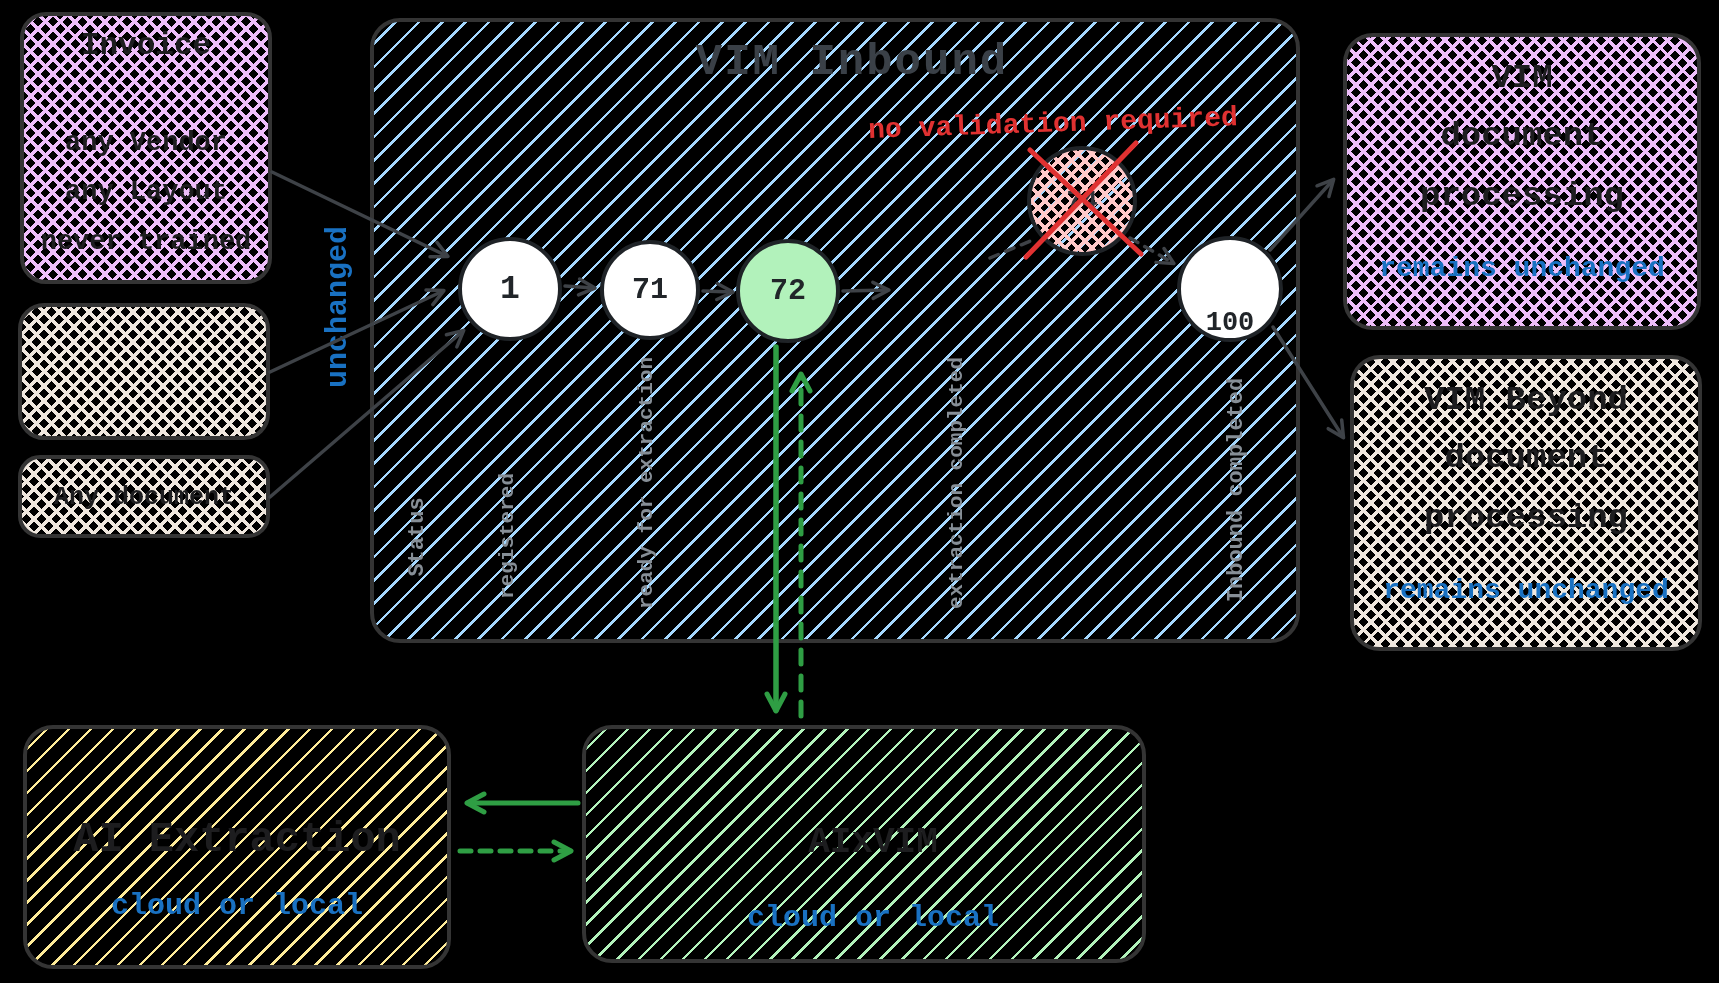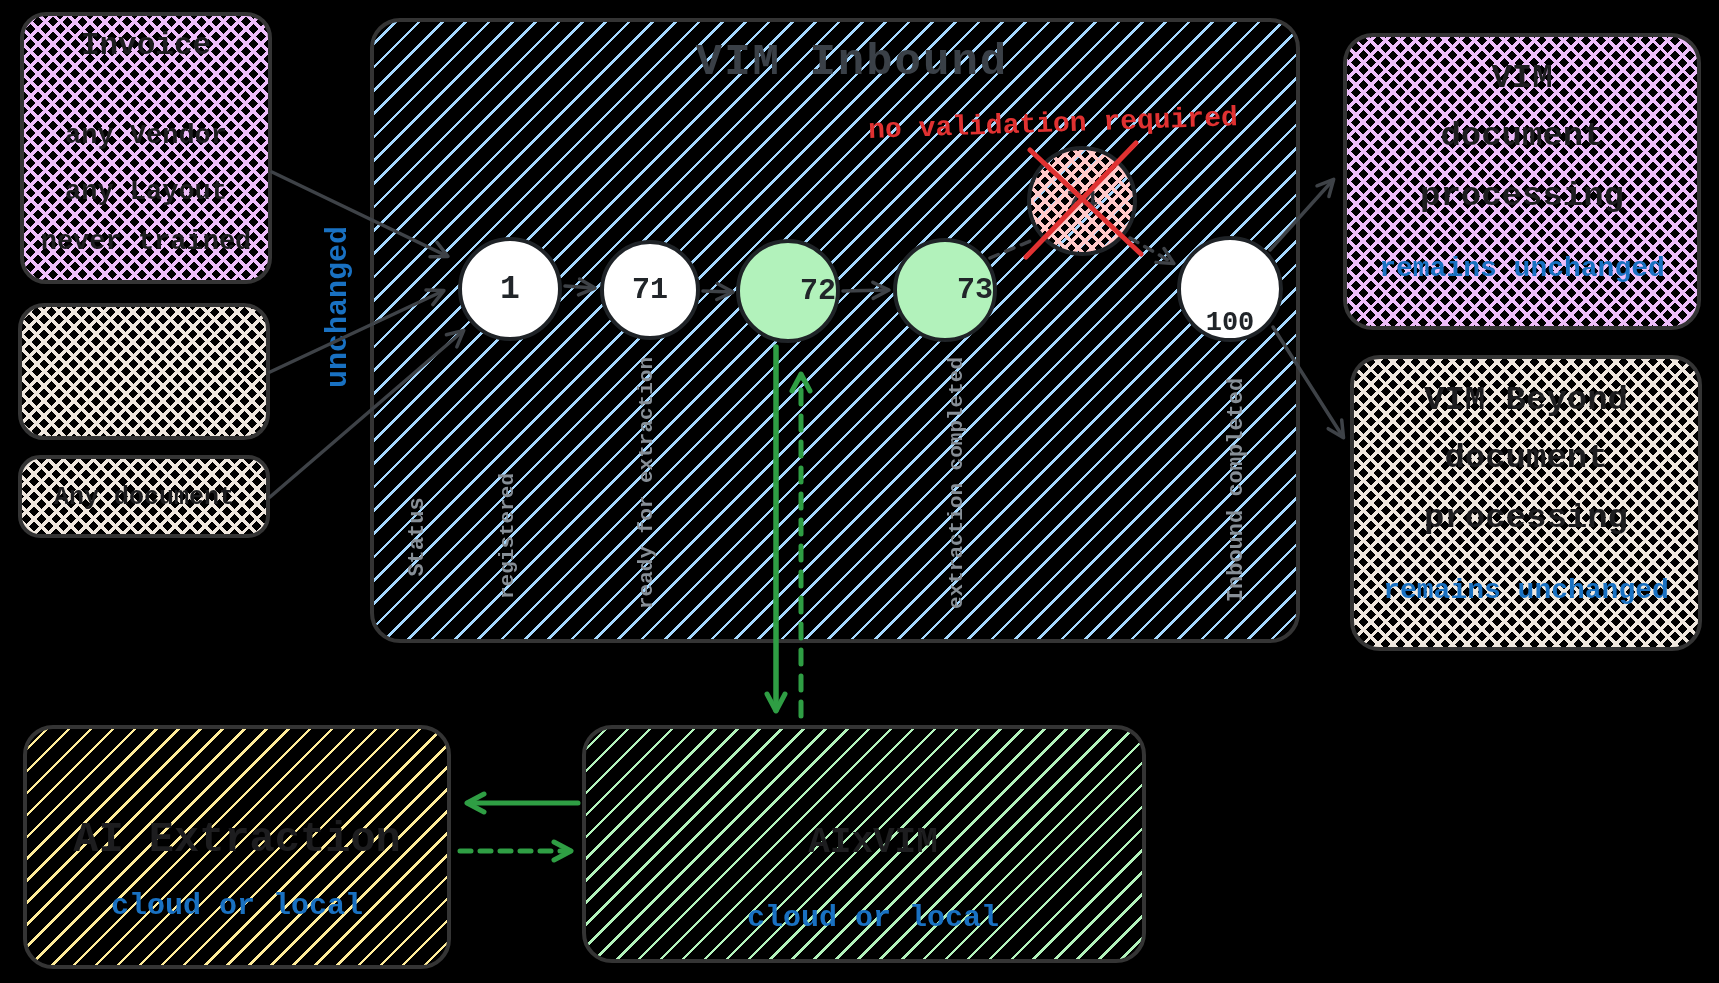--- a/index.html
+++ b/index.html
@@ -25,32 +25,32 @@
   .vtxt{position:absolute;white-space:nowrap;transform:translate(-50%,-50%) rotate(-90deg);}
   .blue{color:#1971c2;}
   .red{color:#e03131;}
   .gray{color:#868e96;}
   .darkgray{color:#3d434a;text-align:center;}
 
   .circle{position:absolute;border:4px solid #1f2327;border-radius:50%;box-sizing:border-box;
           display:flex;align-items:center;justify-content:center;font-weight:600;color:#212529;
           transform:translate(-50%,-50%);}
   .c-white{background:#ffffff;}
-  .c-green{background:#b2f2bb;justify-content:flex-end;}
+  .c-green{background:#b2f2bb;}
 
   svg.overlay{position:absolute;left:0;top:0;pointer-events:none;}
 </style>
 </head>
 <body>
 
 <div id="canvas">
 
   <div class="box r26 xh-pink" style="left:20px;top:12px;width:252px;height:272px;"></div>
   <div class="txt hw center" style="left:146px;top:45px;font-size:31px;">Invoice</div>
-  <div class="txt hw center" style="left:146px;top:136px;font-size:27px;">any Vendor</div>
+  <div class="txt hw center" style="left:146px;top:143px;font-size:27px;">any Vendor</div>
   <div class="txt hw center" style="left:146px;top:192px;font-size:27px;">any Layout</div>
   <div class="txt hw center" style="left:146px;top:242px;font-size:27px;">never trained</div>
 
   <div class="box r26 xh-cream" style="left:18px;top:303px;width:252px;height:137px;"></div>
 
   <div class="box r22 xh-cream" style="left:18px;top:455px;width:252px;height:83px;"></div>
   <div class="txt hw center" style="left:144px;top:497px;font-size:25px;">Any document</div>
 
   <div class="vtxt hw blue" style="left:338px;top:307px;font-size:30px;">unchanged</div>
 
@@ -59,23 +59,20 @@
   <div class="txt hw center red" style="left:1053px;top:124px;font-size:28px;transform:translate(-50%,-50%) rotate(-2deg);">no validation required</div>
 
   <div class="circle c-white" style="left:510px;top:289px;width:104px;height:104px;font-size:33px;">
     <span>1</span>
   </div>
   <div class="circle c-white" style="left:650px;top:290px;width:100px;height:100px;font-size:30px;">
     <span>71</span>
   </div>
   <div class="circle c-green" style="left:788px;top:291px;width:104px;height:104px;font-size:30px;">
     <span>72</span>
-  </div>
-  <div class="circle c-green" style="left:945px;top:290px;width:104px;height:104px;font-size:30px;">
-    <span>73</span>
   </div>
   <div class="circle xh-red" style="left:1082px;top:201px;width:110px;height:110px;font-size:26px;color:#2d3238;">
     <span>74</span>
   </div>
   <div class="circle c-white" style="left:1230px;top:289px;width:106px;height:106px;font-size:27px;align-items:flex-end;">
     <span>100</span>
   </div>
 
   <div class="vtxt hw gray" style="left:417px;top:537px;font-size:22px;">Status</div>
   <div class="vtxt hw gray" style="left:507px;top:536px;font-size:21px;">registered</div>

